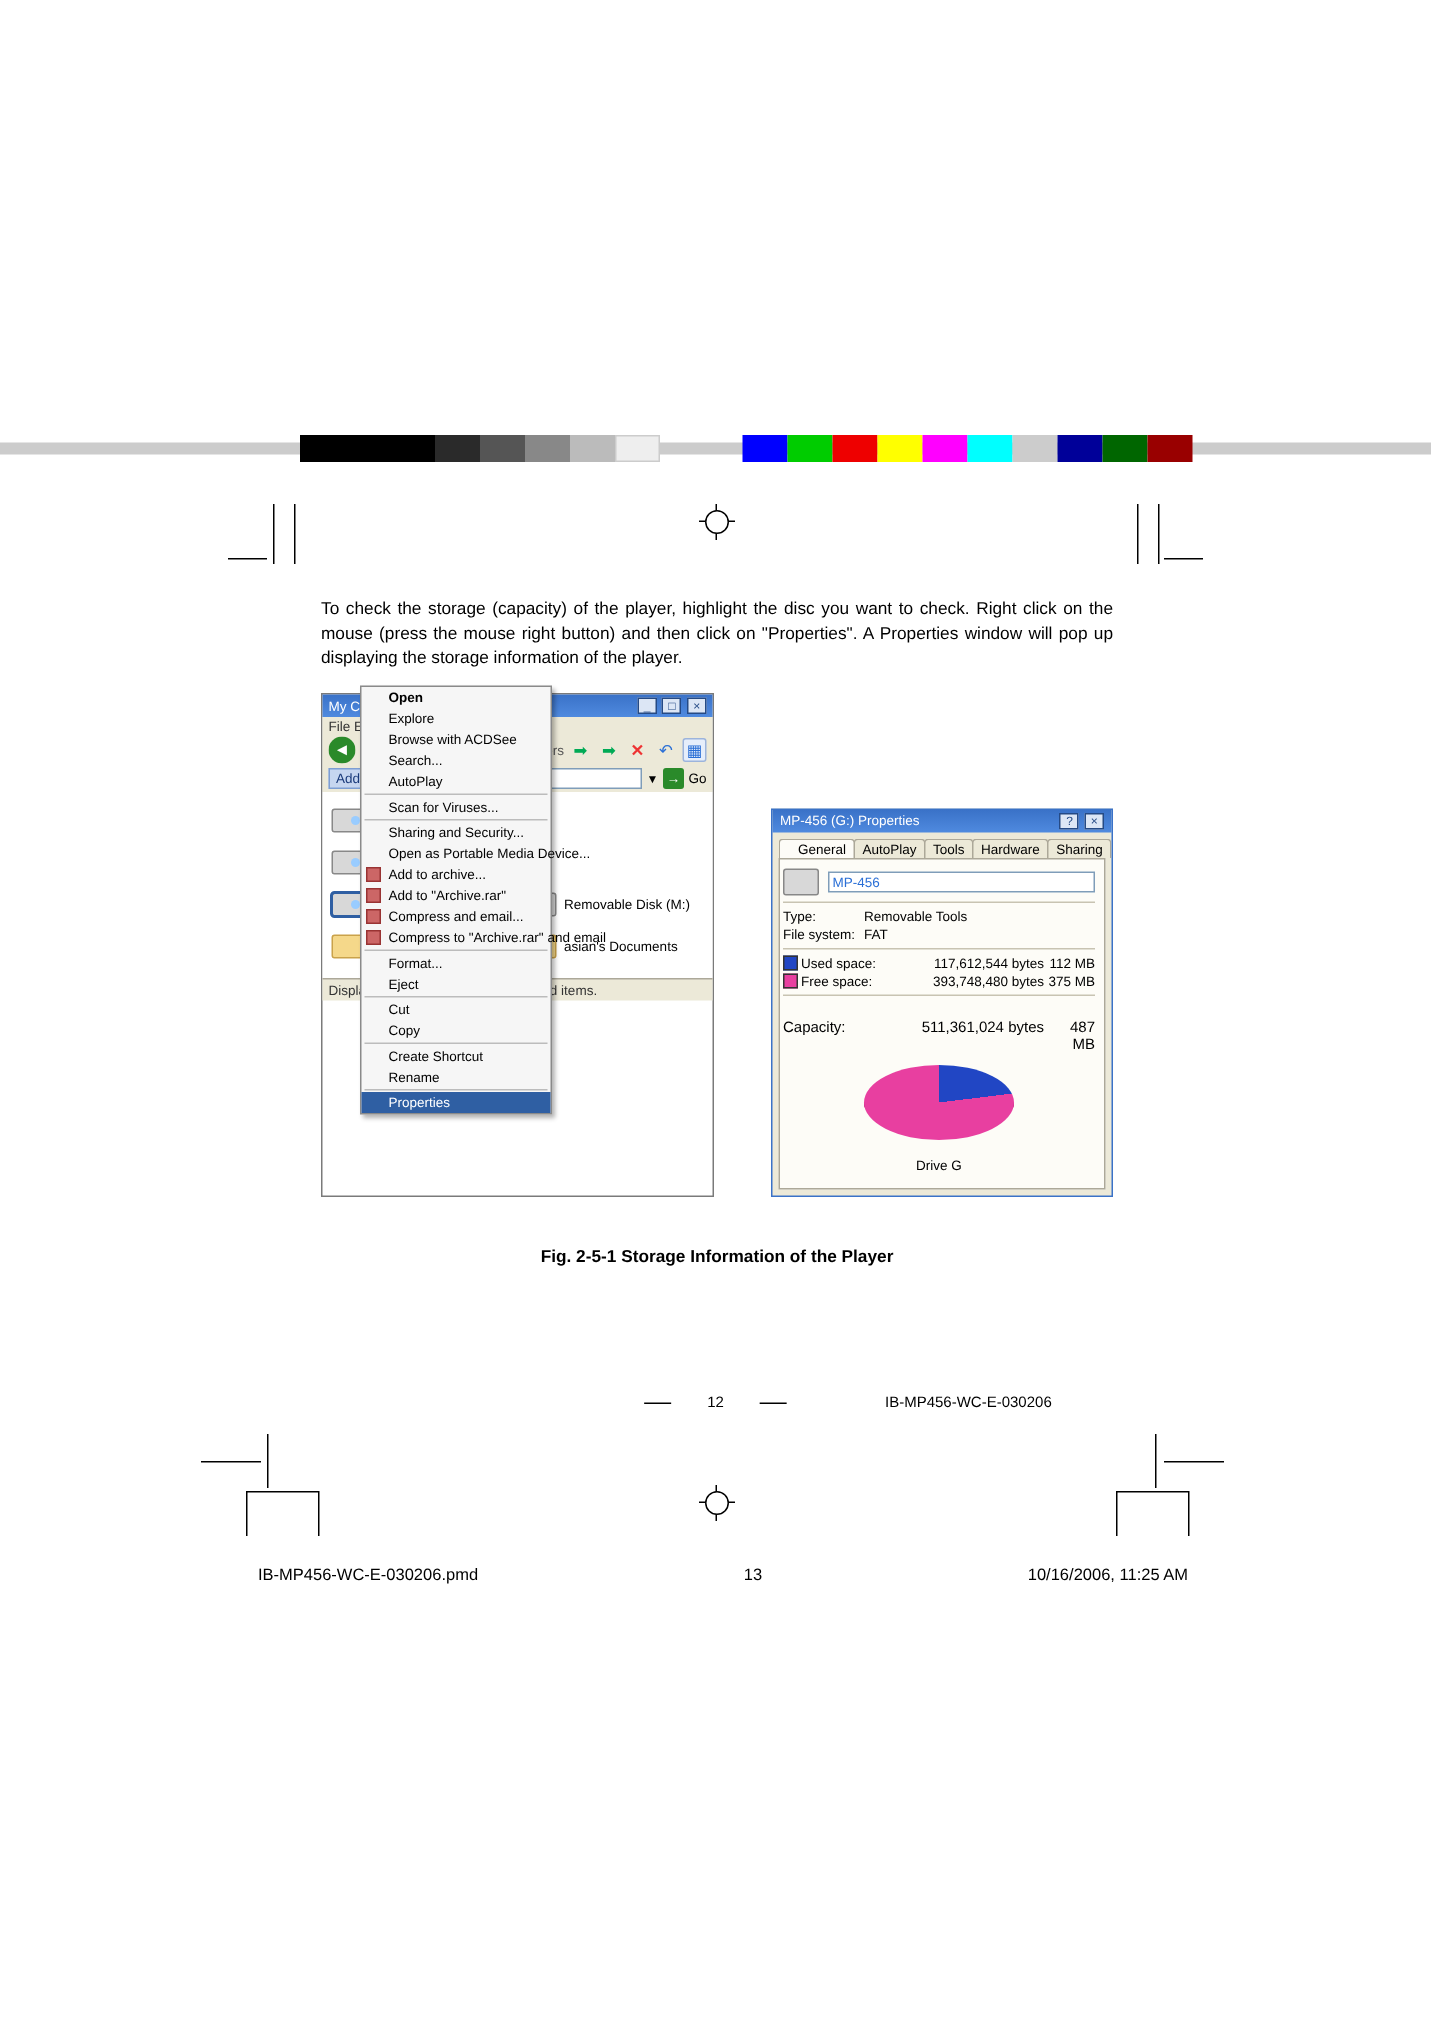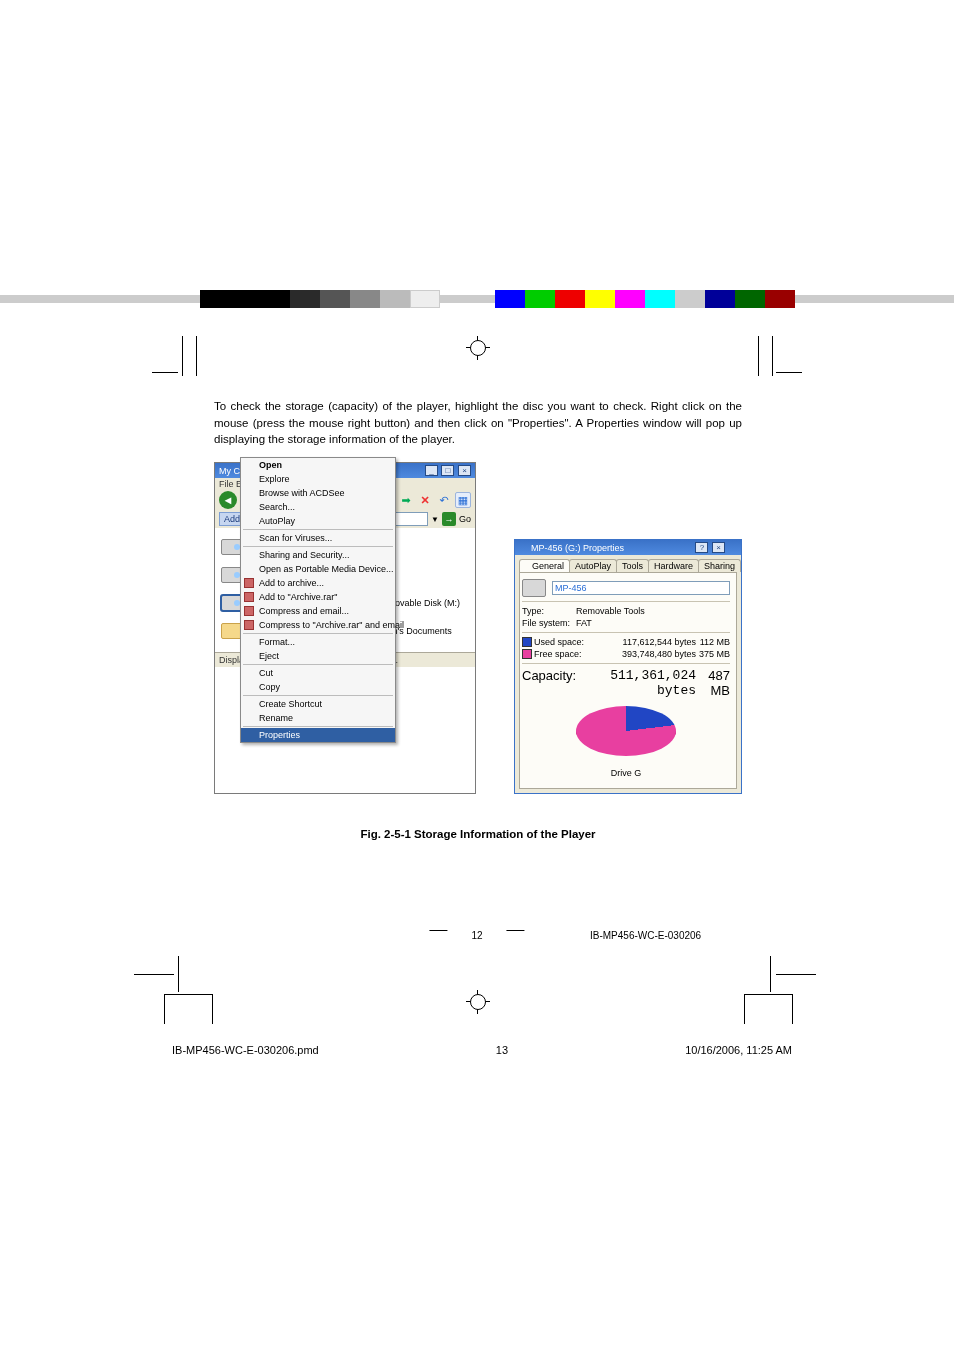--- a/index.html
+++ b/index.html
@@ -84,21 +84,21 @@
     width: 262px;
     font-size: 9px;
     background: #fff;
     border: 1px solid #7a7a7a;
     position: relative;
   }
   .ctxmenu {
     position: absolute;
     left: 25px;
     top: -6px;
-    width: 156px;
+    width: 128px;
     background: #f6f6f6;
     border: 1px solid #8a8a8a;
     font-size: 9px;
     z-index: 5;
     box-shadow: 2px 2px 3px rgba(0,0,0,.3);
   }
   .ctxmenu .mi {
     padding: 2px 6px 2px 18px;
     white-space: nowrap;
     position: relative;
@@ -164,21 +164,21 @@
   .propdlg {
     width: 228px;
     font-size: 9px;
     border: 1px solid #3a72c8;
     background:#ece9d8;
     align-self: flex-start;
     margin-top: 77px;
   }
   .propdlg .titlebar2 {
     background: linear-gradient(#3a72c8,#4f8adf);
-    color:#fff; padding:2px 16px; display:flex; justify-content:space-between; align-items:center;gap:36px;
+    color:#fff; padding:2px 5px; display:flex; justify-content:space-between; align-items:flex-start;gap:36px;
   }
   .titlebar2 .wbtns span {
     display:inline-block; width:13px; height:11px; background:#dce6f5; border:1px solid #254a85; margin-left:1px; font-size:8px; text-align:center; line-height:10px; color:#254a85;
   }
   .tabsrow { display:flex; padding:4px 4px 0 4px; gap:0;}
   .tab {
     border:1px solid #aca899; border-bottom:none; background:#ece9d8;
     padding:1px 5px; font-size:9px; border-radius:3px 3px 0 0;
     margin-right:-1px;
   }
@@ -188,21 +188,21 @@
   }
   .proprow { display:flex; align-items:center; gap:6px; margin-bottom:4px;}
   .volicon { width:24px; height:18px; background:#d8d8d8; border:1px solid #888; border-radius:2px;}
   .volfield { flex:1; background:#fff; border:1px solid #7f9db9; height:14px; padding:0 2px; font-size:9px; color:#2a6fd6;}
   .kv { display:grid; grid-template-columns: 54px 1fr; font-size:9px; row-gap:2px; margin:4px 0;}
   .hr { height:1px; background:#c8c3b2; margin:4px 0;}
   .legend { display:grid; grid-template-columns: 12px 52px 1fr 34px; row-gap:2px; align-items:center; font-size:9px;}
   .sw { width:10px; height:10px; border:1px solid #333;}
   .sw.blue { background:#2146c4;}
   .sw.pink { background:#e83fa0;}
-  .caprow { display:grid; grid-template-columns: 64px 1fr 34px; font-size:13px; margin-top:4px;}
+  .caprow { display:grid; grid-template-columns: 64px 1fr 34px; font-size:10px; margin-top:16px;}
   .pie {
     width:100px; height:60px; margin:8px auto 2px auto; position:relative;
   }
   .pie .disc {
     position:absolute; left:0; top:0; width:100px; height:50px; border-radius:50%;
     background: conic-gradient(#2146c4 0deg 83deg, #e83fa0 83deg 360deg);
     transform: scaleY(1);
   }
   .pie .side {
     position:absolute; left:0; top:25px; width:100px; height:12px; background:#b22a78; border-radius:0 0 50px 50px /0 0 10px 10px;
@@ -214,21 +214,21 @@
   }
   .dlgbtn.disabled { color:#9a9a9a; }
 
   .figcaption {
     text-align:center; font-size:11.5px; font-weight:bold; margin-top:34px;
   }
 
   
   .pagenum {
     position:absolute; left:50%; transform:translateX(-50%); top:930px; font-size:10px;
-    display:flex; gap:24px;
+    display:flex; align-items:center; gap:24px;
   }
   .pagenum .dash { width:18px; height:1px; background:#000; display:inline-block;}
   .docnum {
     position:absolute; left:590px; top:930px; font-size:10px;
   }
   .pmd-line {
     position:absolute; left:172px; top:1044px; font-size:11px; width:620px;
     display:flex; justify-content:space-between; color:#000;
   }
 </style>
@@ -433,21 +433,21 @@
           <span style="text-align:right;">117,612,544 bytes</span>
           <span style="text-align:right;">112 MB</span>
           <span class="sw pink"></span>
           <span>Free space:</span>
           <span style="text-align:right;">393,748,480 bytes</span>
           <span style="text-align:right;">375 MB</span>
         </div>
         <div class="hr"></div>
         <div class="caprow">
           <span>Capacity:</span>
-          <span style="text-align:right;font-family:Liberation Mono, monospace;">511,361,024 bytes</span>
+          <span style="text-align:right;">511,361,024 bytes</span>
           <span style="text-align:right;">487 MB</span>
         </div>
         <div class="pie">
           <div class="side"></div>
           <div class="disc"></div>
         </div>
         <div class="drivelabel">Drive G</div>
       </div>
     </div>
 

